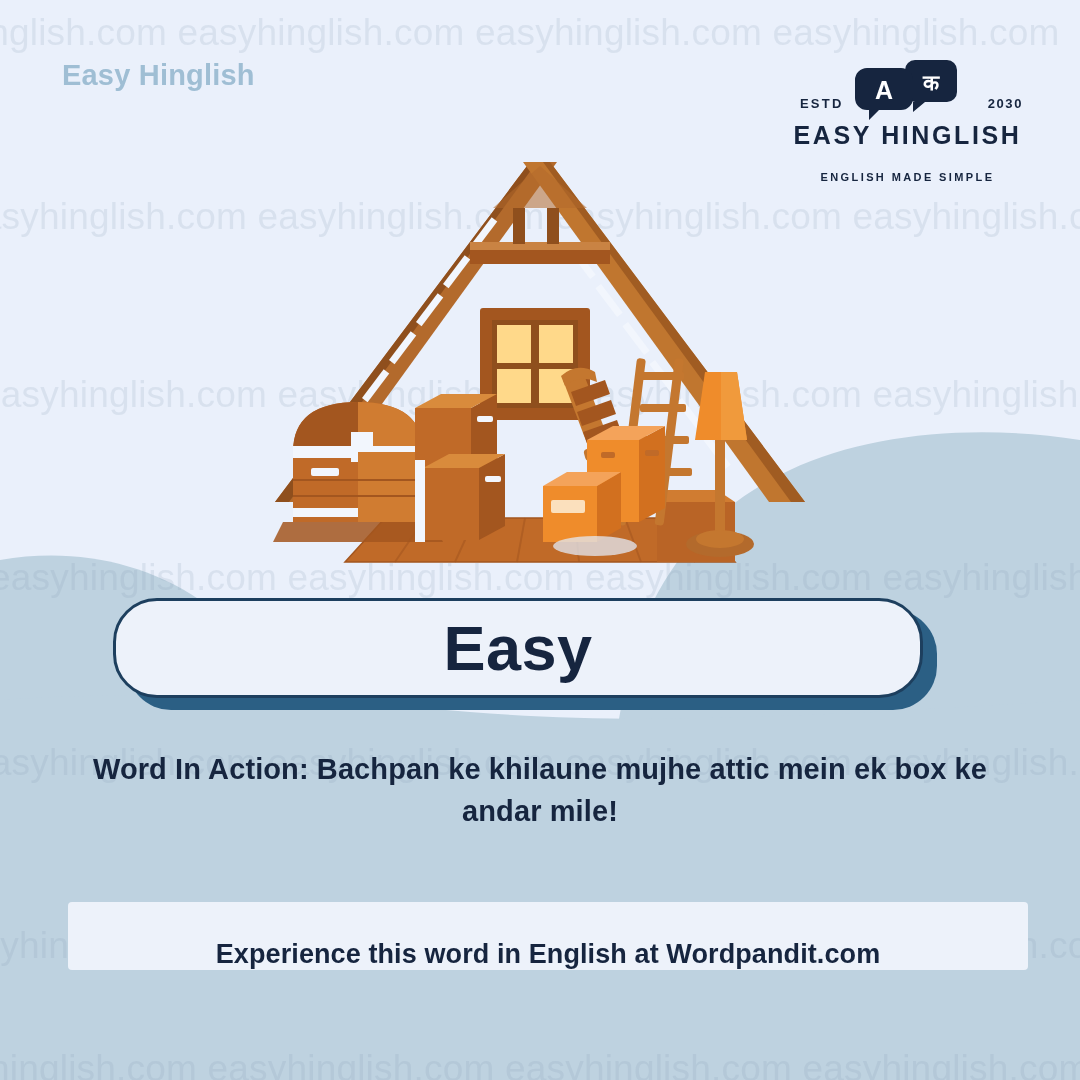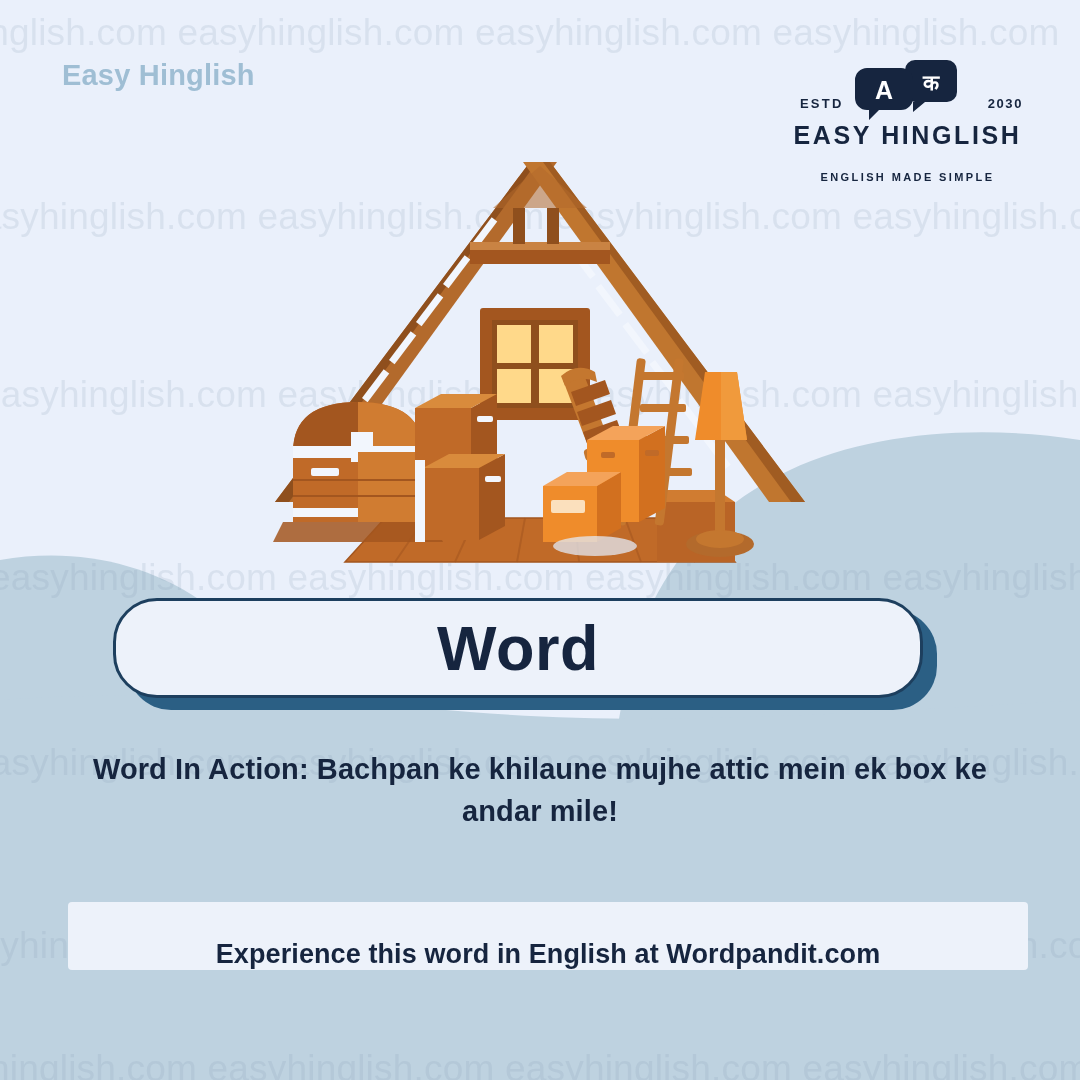--- a/index.html
+++ b/index.html
@@ -359,21 +359,21 @@
       <path d="M332,336 L356,322 L356,378 L332,392 Z" fill="#d2701f"></path>
       <path d="M278,336 L302,322 L356,322 L332,336 Z" fill="#f4a35a"></path>
       <rect x="286" y="350" width="34" height="13" rx="2" fill="#fbe0bd"></rect>
       <ellipse cx="330" cy="396" rx="42" ry="10" fill="#e3eaf4" opacity="0.75"></ellipse>
     </g>
   </svg>
 
   <div class="word-card-wrap">
     <div class="word-card-shadow"></div>
     <div class="word-card">
-      <span class="word-text">Word</span>
+      <span class="word-text">Easy</span>
     </div>
   </div>
 
   <div class="meaning">
     <div class="meaning-action">Word In Action: Bachpan ke khilaune mujhe attic mein ek box ke andar mile!</div>
   </div>
 
   <div class="cta">
     <span class="cta-text">Experience this word in English at Wordpandit.com</span>
   </div>

